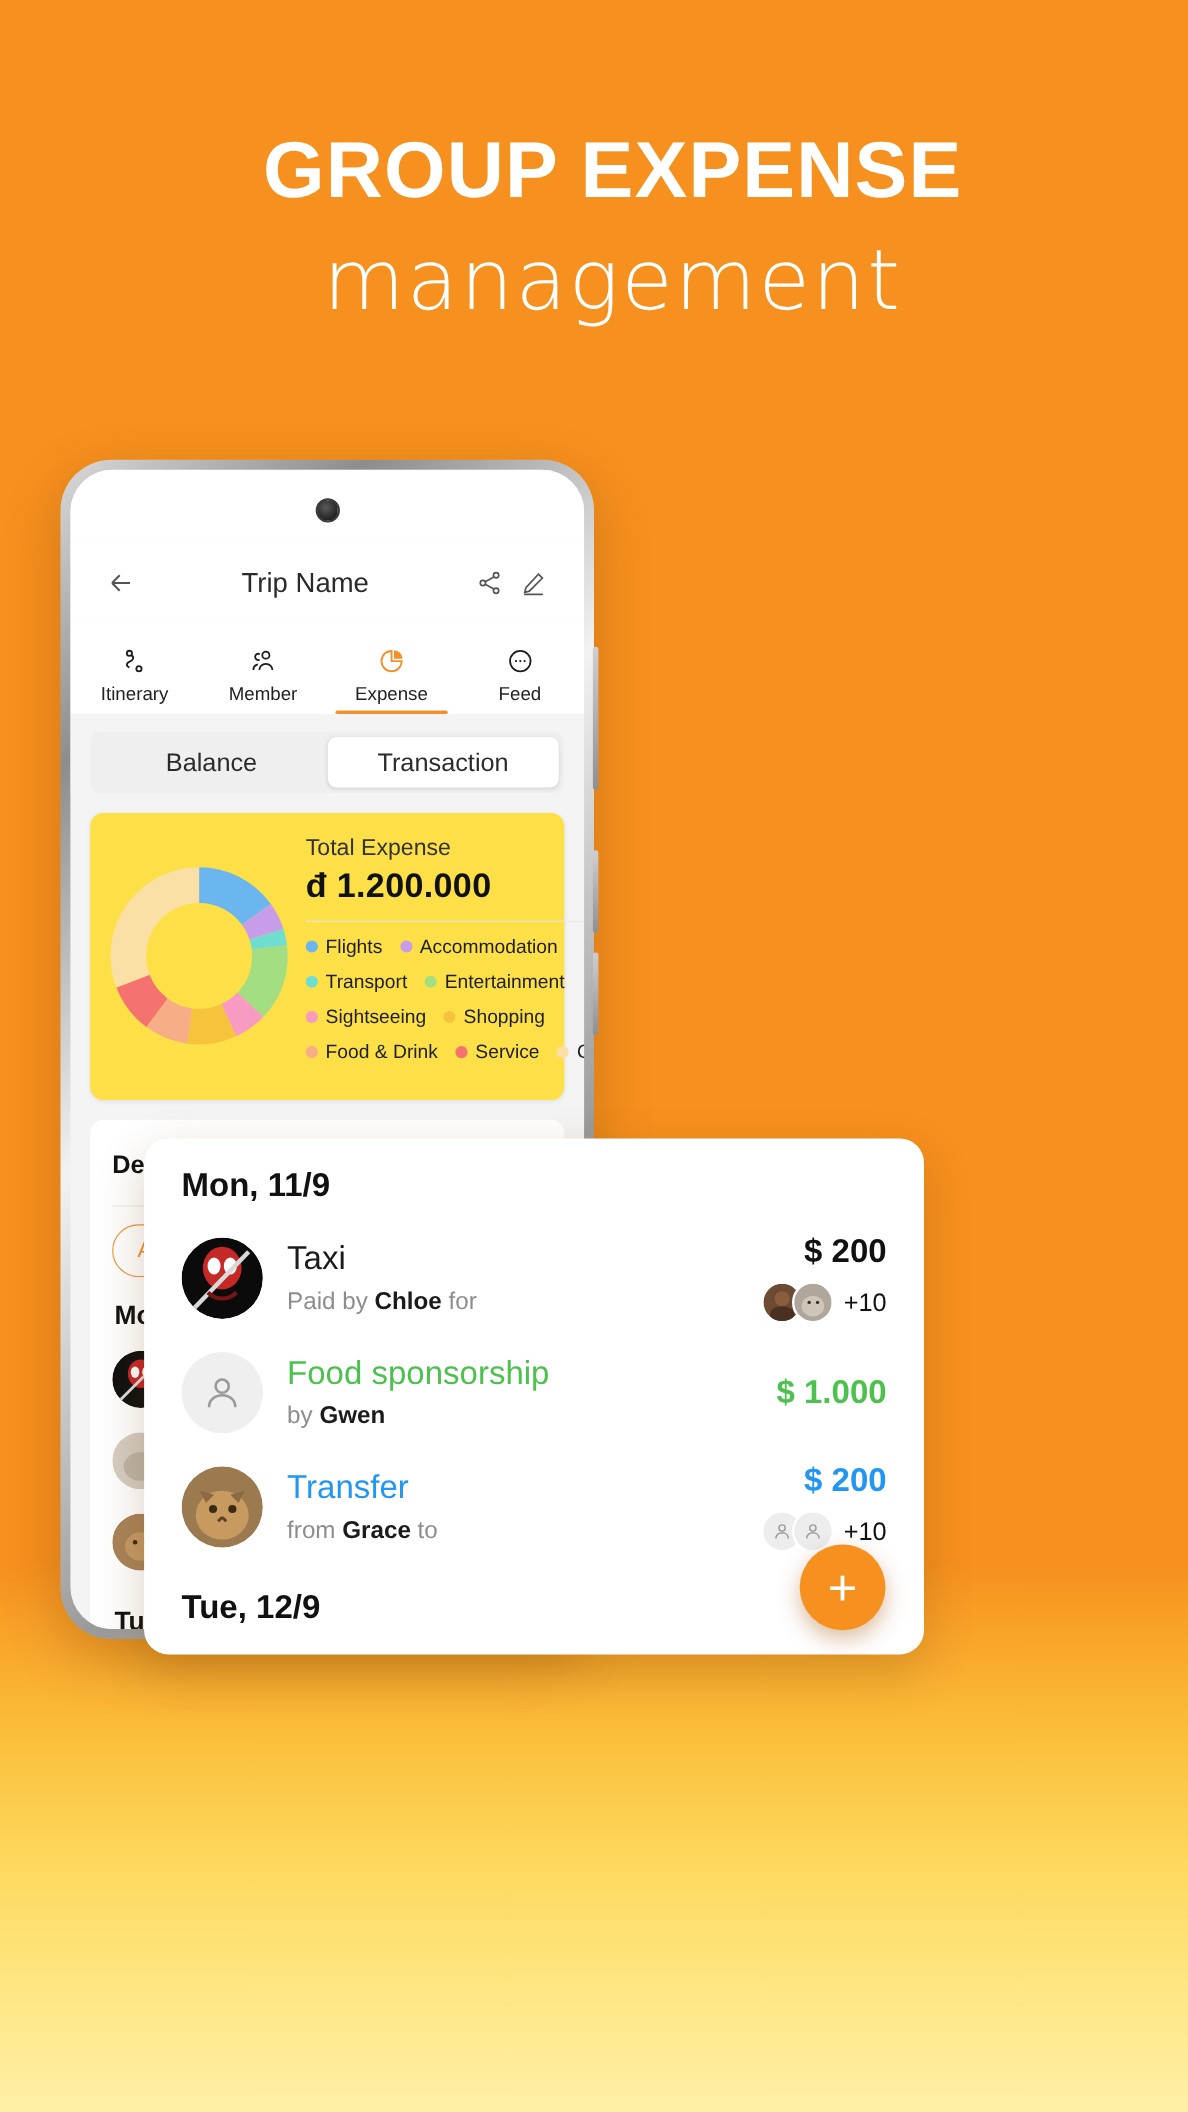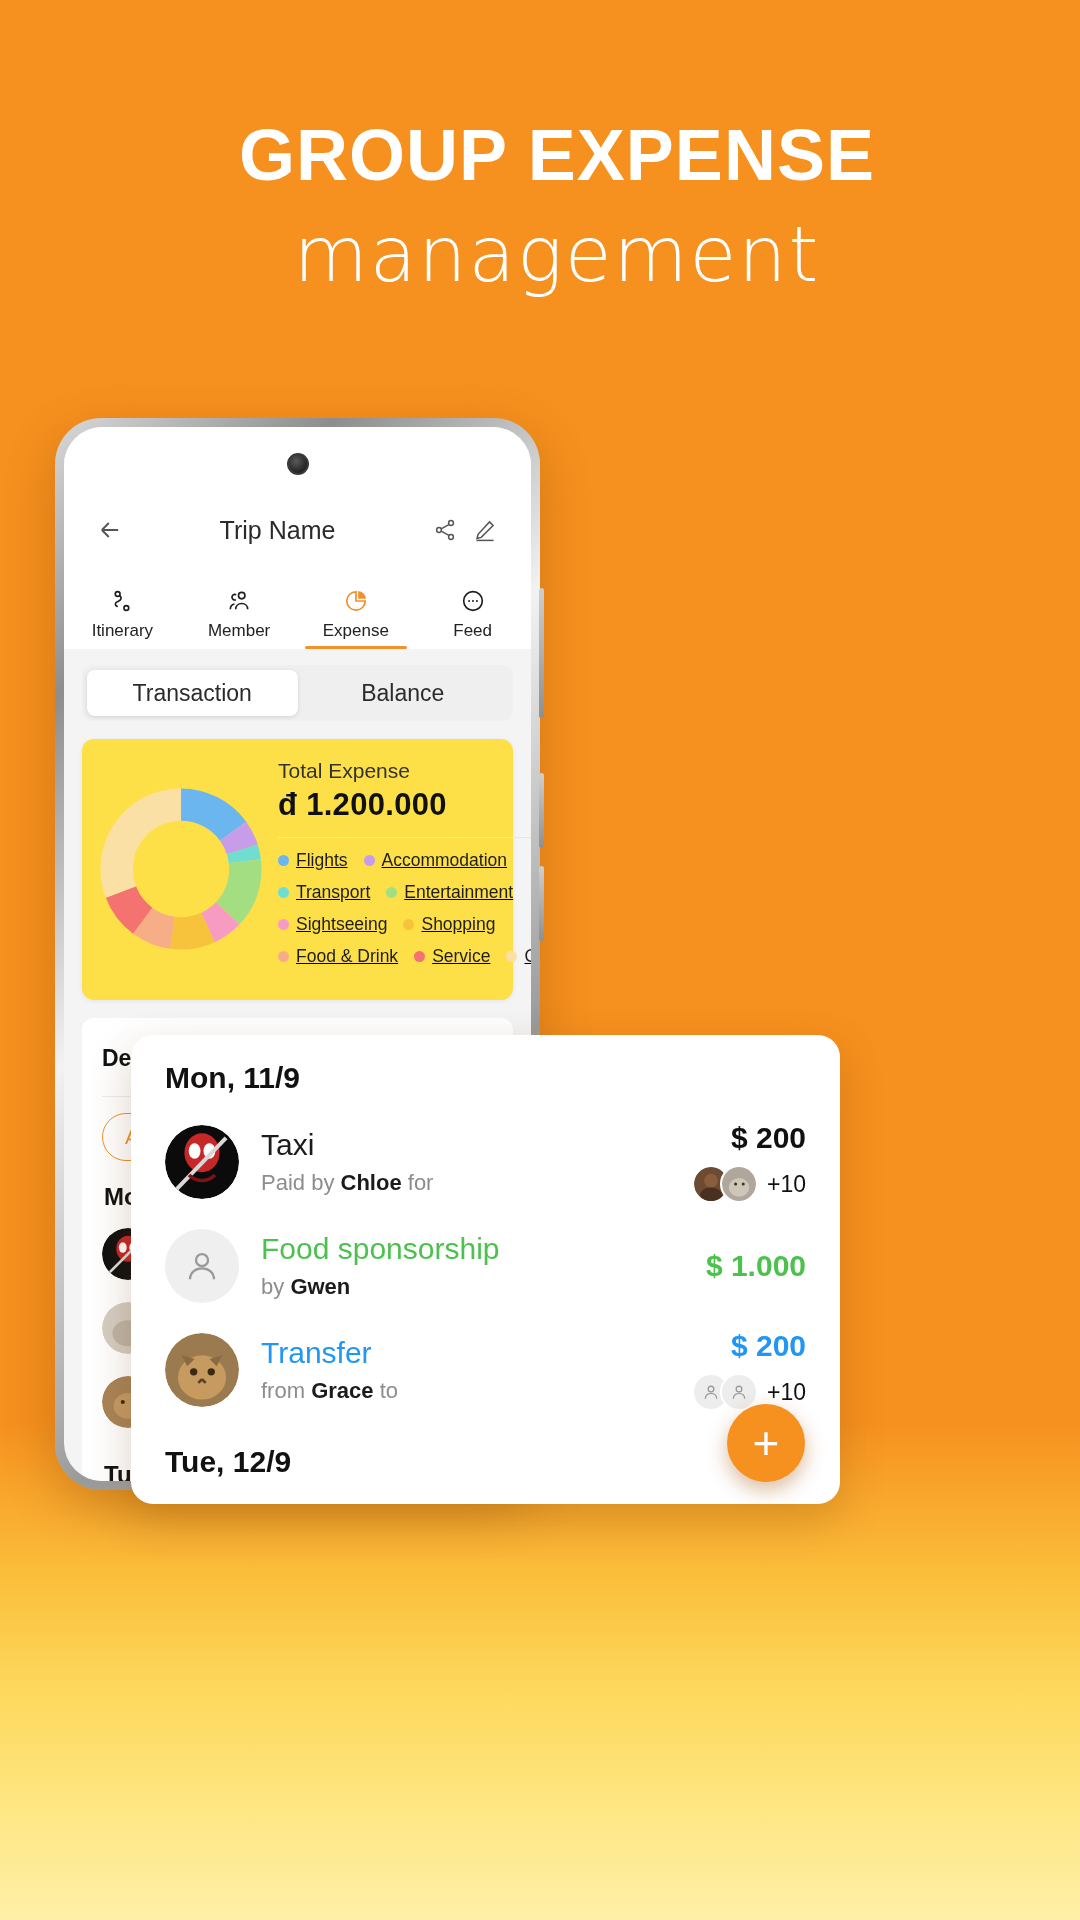--- a/index.html
+++ b/index.html
@@ -101,21 +101,21 @@
   .card {
     margin: 18px 18px 0 18px; background: #fde047; border-radius: 12px;
     box-shadow: 0 1px 5px rgba(0,0,0,.07);
   }
   .chart-card { display: flex; padding: 20px 18px 22px 10px; }
   .donut-box { width: 178px; flex: none; display:flex; align-items:center; justify-content:center;}
   .chart-right { flex: 1; padding-left: 8px; }
   .total-label { font-size: 21px; color: #333; }
   .total-value { font-size: 31px; font-weight: 700; color: #111; margin-top: 4px; letter-spacing: .3px;}
   .hr { height: 1px; background: #E6E6E6; margin: 14px 0 12px 0; }
-  .legend-row { display: flex; margin-bottom: 11px; text-decoration: underline; }
+  .legend-row { display: flex; margin-bottom: 11px; }
   .legend-item { display: flex; align-items: center; margin-right: 16px; }
   .dot { width: 11px; height: 11px; border-radius: 50%; margin-right: 7px; flex: none;}
   .legend-text { font-size: 17.5px; color: #1e1e1e; white-space: nowrap; }
 
   .details-card { margin: 18px 18px 0 18px; background: #fff; border-radius: 12px; padding: 20px 20px 0 20px; }
   .details-head { display: flex; align-items: center; }
   .details-title { flex: 1; font-size: 23px; font-weight: 700; color: #111; }
   .details-hr { height: 1px; background: #ECECEC; margin: 18px -20px 0 0; }
   .chips { display: flex; gap: 12px; padding: 16px 0 0 0; }
   .chip {
@@ -243,22 +243,22 @@
           <circle cx="8.4" cy="12" r=".9" fill="#1c1c1c" stroke="none"></circle>
           <circle cx="12" cy="12" r=".9" fill="#1c1c1c" stroke="none"></circle>
           <circle cx="15.6" cy="12" r=".9" fill="#1c1c1c" stroke="none"></circle>
         </svg>
         <span class="tlabel">Feed</span>
       </div>
     </div>
 
     <div class="seg-wrap">
       <div class="seg">
+        <div class="seg-item">Balance</div>
         <div class="seg-item sel">Transaction</div>
-        <div class="seg-item">Balance</div>
       </div>
     </div>
 
     <div class="card chart-card">
       <div class="donut-box">
         <svg width="170" height="170" viewBox="0 0 42 42">
           <g transform="rotate(-90 21 21)">
             <circle r="15.9" cx="21" cy="21" fill="transparent" stroke="#6CB6F0" stroke-width="8" stroke-dasharray="15 85" stroke-dashoffset="0"></circle>
             <circle r="15.9" cx="21" cy="21" fill="transparent" stroke="#C79CE8" stroke-width="8" stroke-dasharray="5 95" stroke-dashoffset="-15"></circle>
             <circle r="15.9" cx="21" cy="21" fill="transparent" stroke="#6FDED0" stroke-width="8" stroke-dasharray="3 97" stroke-dashoffset="-20"></circle>

